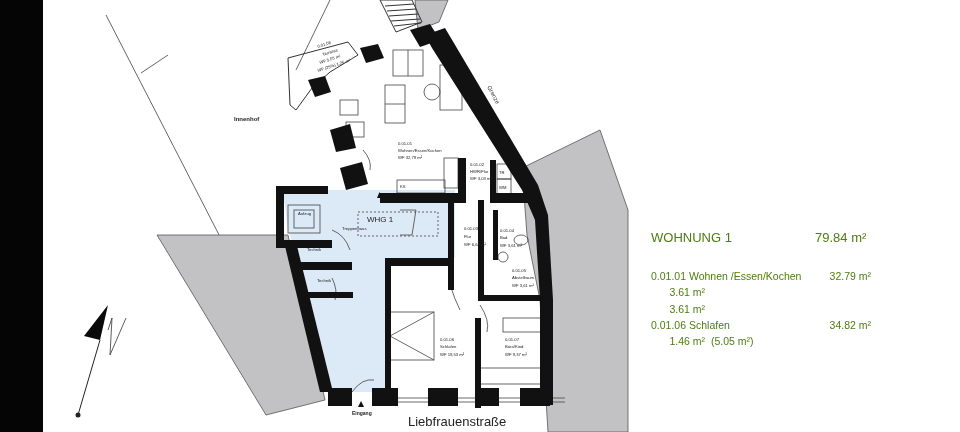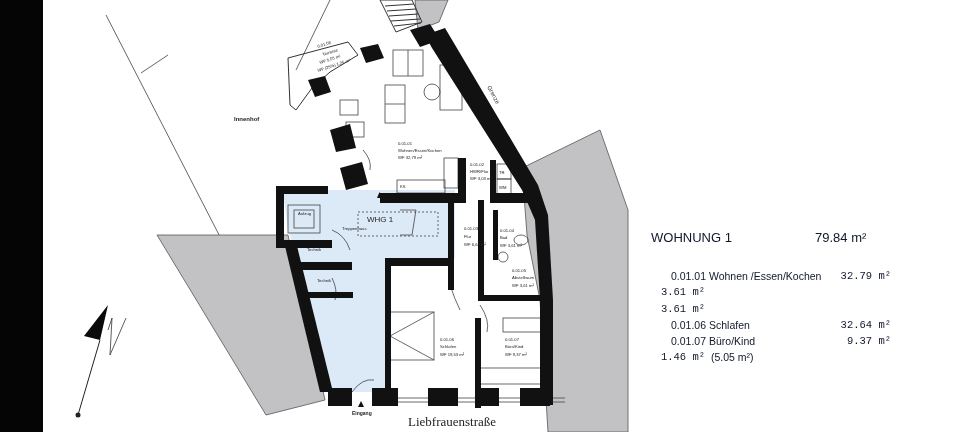--- a/index.html
+++ b/index.html
@@ -1,28 +1,28 @@
 <!DOCTYPE html>
 <html><head>
 <meta charset="utf-8">
 <style>
   html,body{margin:0;padding:0;}
   body{width:960px;height:432px;overflow:hidden;background:#fff;position:relative;font-family:"Liberation Sans",sans-serif;}
   .leftbar{position:absolute;left:0;top:0;width:43px;height:432px;background:#050505;}
   .plan{position:absolute;left:0;top:0;width:960px;height:432px;}
   .plan text{font-family:"Liberation Sans",sans-serif;}
-  .legend{position:absolute;left:651px;top:230px;width:300px;color:#0f172a;}
+  .legend{position:absolute;left:651px;top:230px;width:300px;color:#4d7c0f;}
   .legend .head{display:flex;font-size:13px;height:20px;}
   .legend .head .t{width:164px;}
   .legend .rows{margin-top:18px;}
   .legend .row{display:flex;font-size:10.5px;height:16.3px;line-height:16.3px;}
-  .legend .row .n{width:166px;margin-left:20px;}
-  .legend .row .a{width:54px;text-align:right;font-family:Liberation Mono, monospace;}
+  .legend .row .n{width:166px;}
+  .legend .row .a{width:54px;text-align:right;}
   .legend .row .x{padding-left:6px;}
-  .street{position:absolute;left:408px;top:414px;font-size:13px;color:#222;font-family:Liberation Serif, serif;}
+  .street{position:absolute;left:408px;top:414px;font-size:13px;color:#222;}
 </style>
 </head>
 <body>
 
 <div class="leftbar"></div>
 
 <svg class="plan" viewBox="0 0 960 432" xmlns="http://www.w3.org/2000/svg">
 
   <g stroke="#666" stroke-width="1" fill="none">
     <line x1="106" y1="15" x2="233" y2="262"></line>
@@ -215,26 +215,21 @@
     <div class="row">
         <span class="a">3.61 m²</span>
         <span class="x"></span>
       </div>
     <div class="row">
         <span class="a">3.61 m²</span>
         <span class="x"></span>
       </div>
     <div class="row">
         <span class="n">0.01.06 Schlafen</span>
-        <span class="a">32.64 m²</span>
-        <span class="x"></span>
-      </div>
-    <div class="row">
-        <span class="n">0.01.07 Büro/Kind</span>
-        <span class="a">9.37 m²</span>
+        <span class="a">34.82 m²</span>
         <span class="x"></span>
       </div>
     <div class="row">
         <span class="a">1.46 m²</span>
         <span class="x">(5.05 m²)</span>
       </div>
   </div>
 </div>
 
 </body></html>

